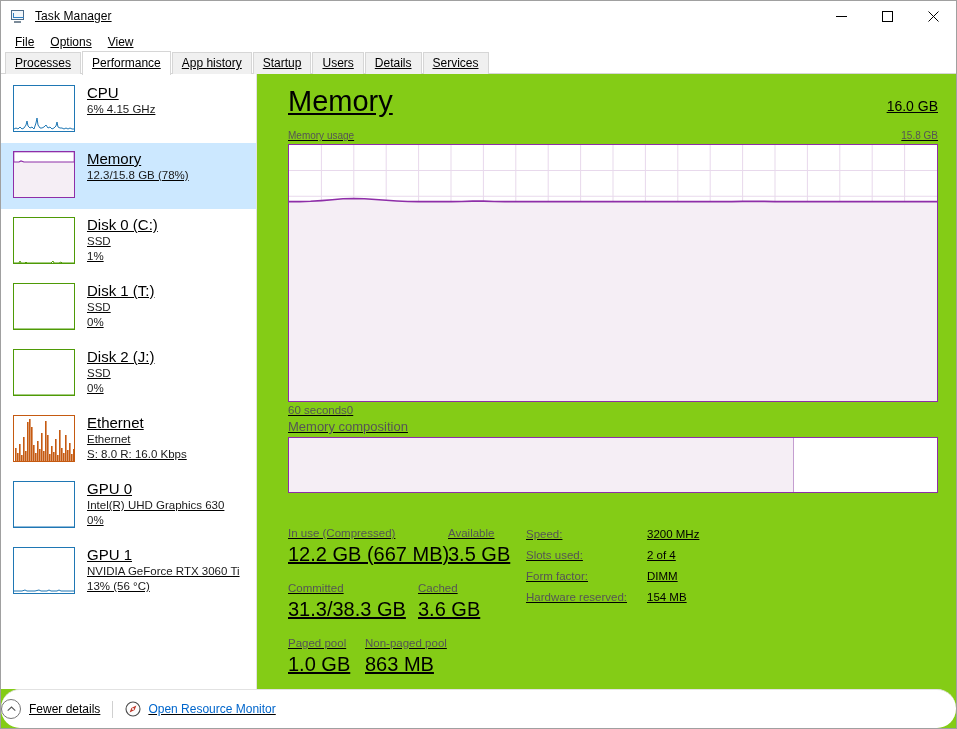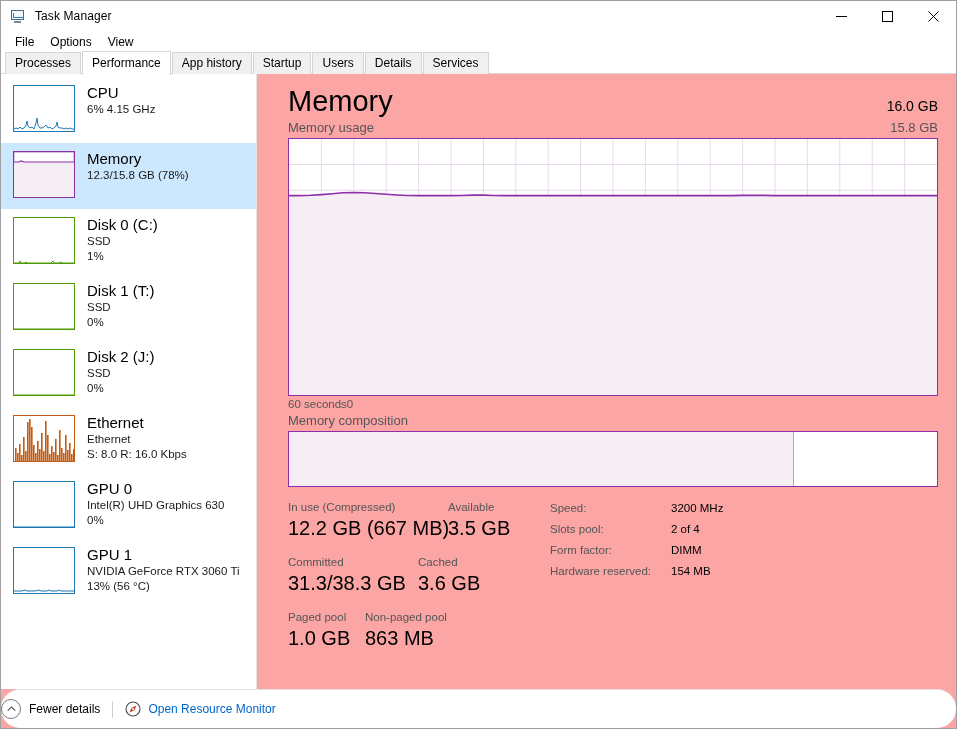--- a/index.html
+++ b/index.html
@@ -10,22 +10,22 @@
     width: 957px; height: 729px;
     font-family: "Liberation Sans", sans-serif;
     color: #000000;
     overflow: hidden;
     position: relative;
   }
   .window {
     position: absolute; inset: 0;
     border: 1px solid #a0a0a0;
     box-sizing: border-box;
-    background: #fca5a5;
-    display: flex; flex-direction: column;
+    background: #84cc16;
+    display: flex; flex-direction: column; text-decoration: underline;
   }
 
   
   .titlebar {
     height: 30px; flex: none;
     display: flex; align-items: center;
     background: #ffffff;
     padding-left: 9px;
     position: relative;
   }
@@ -168,22 +168,22 @@
     font-size: 29px; line-height: 36px;
     font-weight: normal; color: #000;
   }
   .main-total {
     font-size: 14px; color: #000;
     padding-bottom: 5px;
   }
   .sub-row {
     display: flex; justify-content: space-between;
     align-items: flex-start;
-    font-size: 13px; color: #555555;
-    margin-top: 1px; margin-bottom: 3px;
+    font-size: 10px; color: #555555;
+    margin-top: 11px; margin-bottom: 3px;
   }
   .sub-row .right { color: #555555; }
 
   .graph-wrap {
     border: 1px solid #8a2be2;
     border-color: #8e2ea8;
     height: 258px;
     box-sizing: border-box;
     position: relative;
     background: #ffffff;
@@ -212,22 +212,21 @@
     background: #f5eef5;
     border-right: 1px solid #c49ed0;
     box-sizing: border-box;
     height: 100%;
   }
   .comp-free { flex: 1 1 auto; background: #ffffff; }
 
   
   .stats {
     display: flex;
-    margin-top: 12px;
-    gap: 24px;
+    margin-top: 32px;
   }
   .stats-left { width: 238px; flex: none; }
   .stats-right { flex: 1 1 auto; padding-top: 1px; }
 
   .stat-group { display: flex; }
   .stat-pair { }
   .stat-label {
     font-size: 11.5px; color: #555555;
     line-height: 17px; white-space: nowrap;
   }
@@ -581,21 +580,21 @@
         </div>
 
         <div class="stats-right">
           <table class="kv-table">
             <tbody>
               <tr>
                 <td>Speed:</td>
                 <td class="val">3200 MHz</td>
               </tr>
               <tr>
-                <td>Slots pool:</td>
+                <td>Slots used:</td>
                 <td class="val">2 of 4</td>
               </tr>
               <tr>
                 <td>Form factor:</td>
                 <td class="val">DIMM</td>
               </tr>
               <tr>
                 <td>Hardware reserved:</td>
                 <td class="val">154 MB</td>
               </tr>

